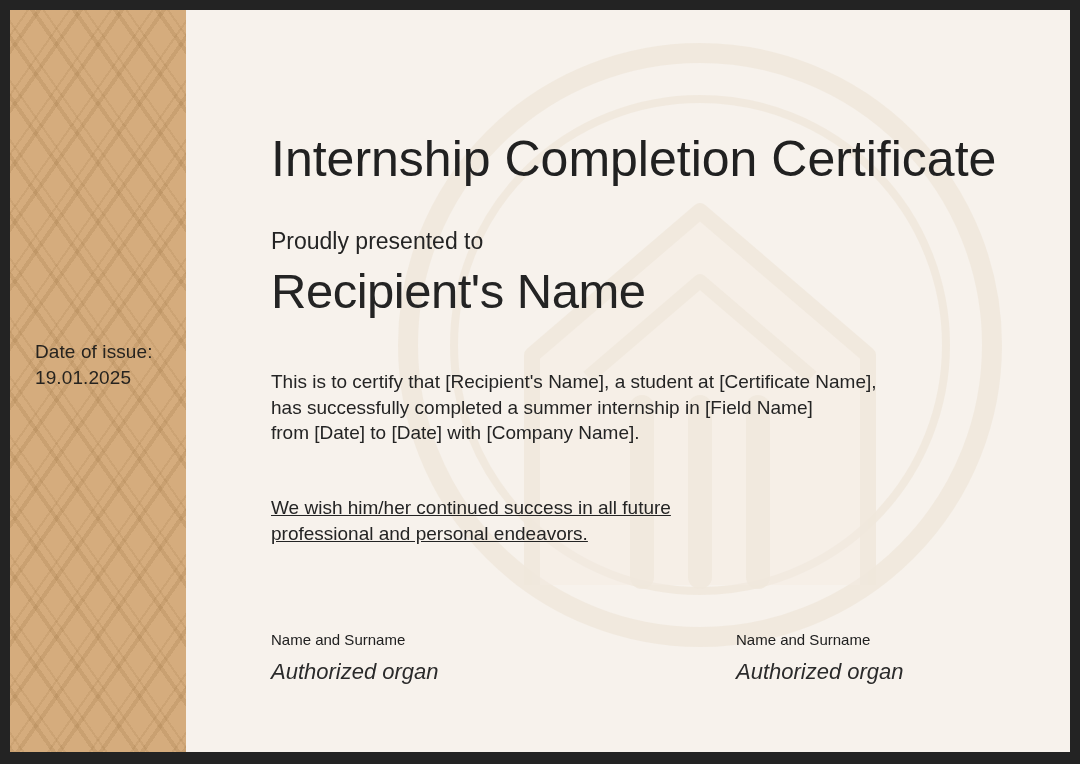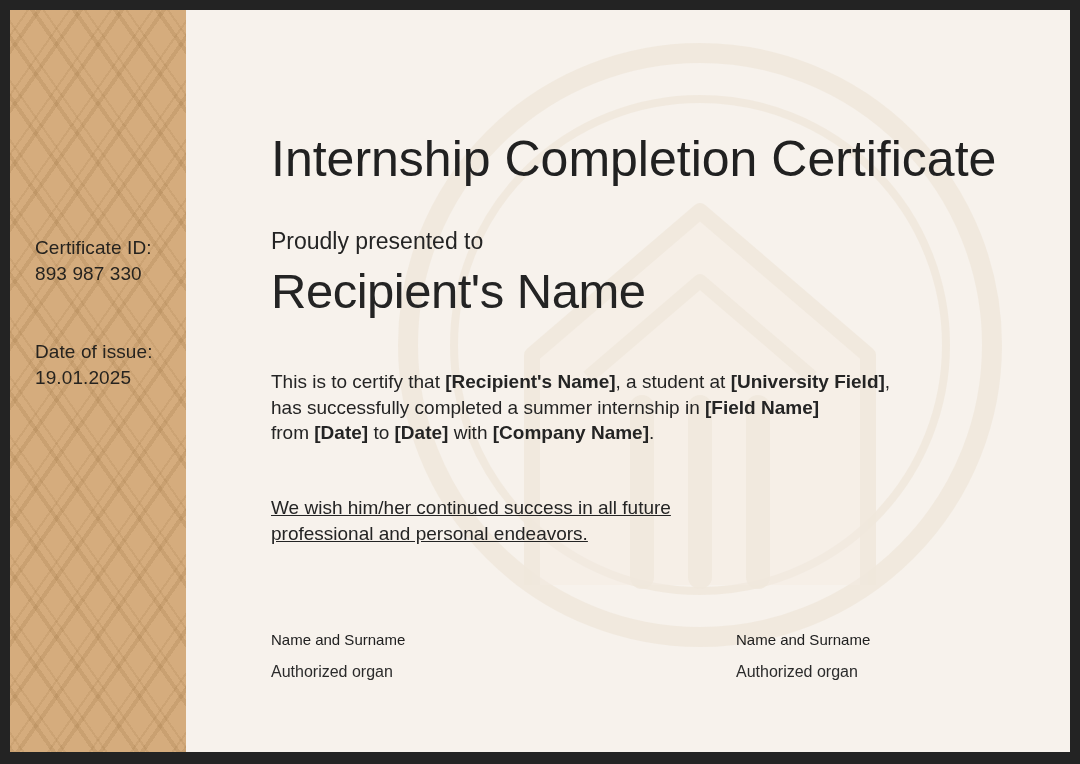--- a/index.html
+++ b/index.html
@@ -88,21 +88,21 @@
   }
 
   .body-text {
     position: absolute;
     left: 246px; top: 359px;
     font-size: 19px;
     line-height: 25.5px;
     color: #242424;
     white-space: nowrap;
   }
-  .body-text .b { font-weight: 700; }
+  .body-text .b { font-weight: 400; }
 
   .closing {
     position: absolute;
     left: 246px; top: 485px;
     font-size: 19px;
     line-height: 25.5px;
     color: #242424;
     white-space: nowrap;
     text-decoration: underline;
   }
@@ -115,23 +115,24 @@
   .signature.sig-left  { left: 246px; }
   .signature.sig-right { left: 711px; }
   .signature .sig-name {
     font-size: 15px;
     font-weight: 400;
     line-height: 26px;
     color: #202020;
   }
   .signature .sig-role {
     margin-top: 7px;
-    font-size: 16px;
+    font-size: 22px;
     line-height: 24px;
     color: #2b2b2b;
+    font-style: italic;
   }
 </style>
 </head>
 <body>
 
 <div class="stage">
   <div class="inner">
 
     <svg class="watermark" viewBox="0 0 640 640" aria-hidden="true">
       <g fill="none" stroke="#f0e8dc" stroke-opacity="0.85">
@@ -139,40 +140,36 @@
         <circle cx="320" cy="320" r="246" stroke-width="8"></circle>
         <path d="M 152 560 L 152 330 L 320 186 L 488 330 L 488 560" stroke-width="16" fill="#f3ece2" fill-opacity="0.45" stroke-linejoin="round"></path>
         <path d="M 208 352 L 320 256 L 432 352" stroke-width="14" stroke-linejoin="round"></path>
         <line x1="262" y1="382" x2="262" y2="552" stroke-width="24" stroke-linecap="round"></line>
         <line x1="320" y1="382" x2="320" y2="552" stroke-width="24" stroke-linecap="round"></line>
         <line x1="378" y1="382" x2="378" y2="552" stroke-width="24" stroke-linecap="round"></line>
       </g>
     </svg>
 
     <div class="sidebar">
-      <div class="side-block id-block">
-        <div>Certificate ID:</div>
-        <div>893 987 330</div>
-      </div>
       <div class="side-block date-block">
         <div>Date of issue:</div>
         <div>19.01.2025</div>
       </div>
     </div>
 
     <div class="content">
 
       <div class="title">Internship Completion Certificate</div>
 
       <div class="presented">Proudly presented to</div>
 
       <div class="recipient">Recipient's Name</div>
 
       <div class="body-text">
-          <div><span>This is to certify that </span><span class="b">[Recipient's Name]</span><span>, a student at </span><span class="b">[University Field]</span><span>,</span></div>
+          <div><span>This is to certify that </span><span class="b">[Recipient's Name]</span><span>, a student at </span><span class="b">[Certificate Name]</span><span>,</span></div>
           <div><span>has successfully completed a summer internship in </span><span class="b">[Field Name]</span></div>
           <div><span>from </span><span class="b">[Date]</span><span> to </span><span class="b">[Date]</span><span> with </span><span class="b">[Company Name]</span><span>.</span></div>
         </div>
 
       <div class="closing">
           <div>We wish him/her continued success in all future</div>
           <div>professional and personal endeavors.</div>
         </div>
 
       <div class="signature sig-left">

